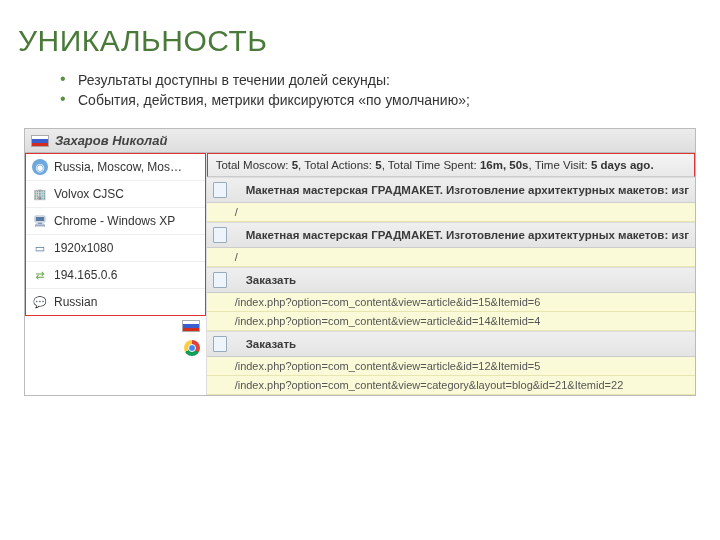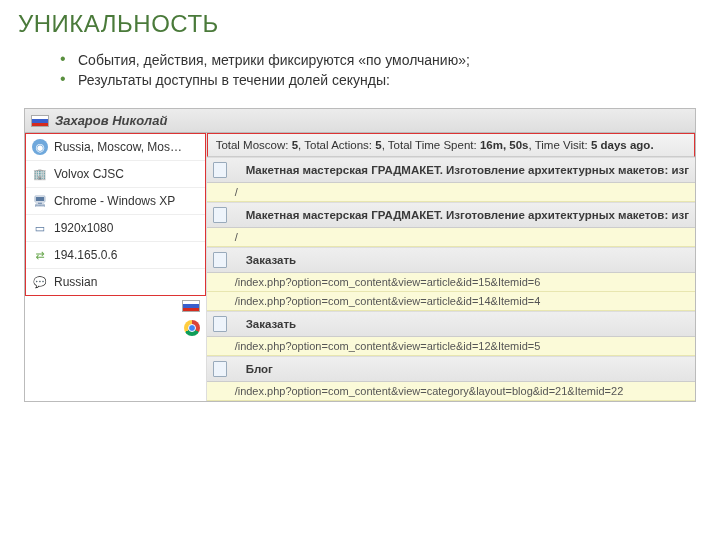--- a/index.html
+++ b/index.html
@@ -1,17 +1,17 @@
 <!DOCTYPE html>
 <html><head>
 <meta charset="utf-8">
 <style>
   * { box-sizing: border-box; margin: 0; padding: 0; }
   body { font-family: Arial, sans-serif; font-size: 12px; background: #fff; width: 720px; height: 540px; }
-  .slide-title { font-size: 24px; color: #4a7a3a; font-weight: normal; padding: 10px 18px 8px; letter-spacing: 0.5px; }
+  .slide-title { font-size: 30px; color: #4a7a3a; font-weight: normal; padding: 24px 18px 8px; letter-spacing: 0.5px; }
   .bullets { padding: 4px 60px 12px; }
   .bullets li { list-style: none; color: #333; font-size: 14px; padding: 2px 0 2px 18px; position: relative; }
   .bullets li::before { content: "•"; color: #5a8f3f; position: absolute; left: 0; font-size: 16px; top: 0; }
   .app { margin: 6px 24px 0; border: 1px solid #bbb; }
   .header-row { background: linear-gradient(#ececec,#dedede); border-bottom: 1px solid #bbb; padding: 4px 6px; display: flex; align-items: center; gap: 6px; font-style: italic; }
   .header-name { font-weight: bold; font-size: 13px; color: #444; }
   .columns { display: flex; }
   .left-col { width: 212px; border-right: 1px solid #ddd; }
   .right-col { flex: 1; }
   .info-row { display: flex; align-items: center; gap: 6px; padding: 5px 6px; color: #333; }
@@ -37,22 +37,22 @@
   .page-title-row { background: linear-gradient(#efefef,#e4e4e4); border-top:1px solid #ddd; border-bottom:1px solid #ccc; padding:4px 6px; display:flex; align-items:center; gap:19px; font-weight:bold; font-size:11.5px; color:#3a3a3a; white-space:nowrap; overflow:hidden; }
   .page-url-row { background:#fbfad8; padding:3px 6px 3px 28px; font-size:11px; color:#555; border-bottom:1px solid #e8e6b0; }
   .left-spacer-row { display:flex; align-items:center; justify-content:flex-end; padding:4px 6px; }
   .left-red-group { border:1px solid #d33; }
 </style>
 </head>
 <body>
 
 <div class="slide-title">УНИКАЛЬНОСТЬ</div>
 <ul class="bullets">
+  <li>Результаты доступны в течении долей секунды:</li>
   <li>События, действия, метрики фиксируются «по умолчанию»;</li>
-  <li>Результаты доступны в течении долей секунды:</li>
 </ul>
 
 <div class="app">
   <div class="header-row">
     <span class="flag-ru"></span>
     <span class="header-name">Захаров Николай</span>
   </div>
   <div class="columns">
     <div class="left-col">
       <div class="left-red-group">
@@ -127,22 +127,18 @@
             <div class="page-url-row">/index.php?option=com_content&amp;view=article&amp;id=14&amp;Itemid=4</div>
           </div>
           <div class="page-entry">
             <div class="page-title-row">
               <span class="icon-page"></span>
               <span>Заказать</span>
             </div>
             <div class="page-url-row">/index.php?option=com_content&amp;view=article&amp;id=12&amp;Itemid=5</div>
           </div>
           <div class="page-entry">
-            <div class="page-title-row">
-              <span class="icon-page"></span>
-              <span>Блог</span>
-            </div>
             <div class="page-url-row">/index.php?option=com_content&amp;view=category&amp;layout=blog&amp;id=21&amp;Itemid=22</div>
           </div>
         </div>
     </div>
   </div>
 </div>
 
 </body></html>

